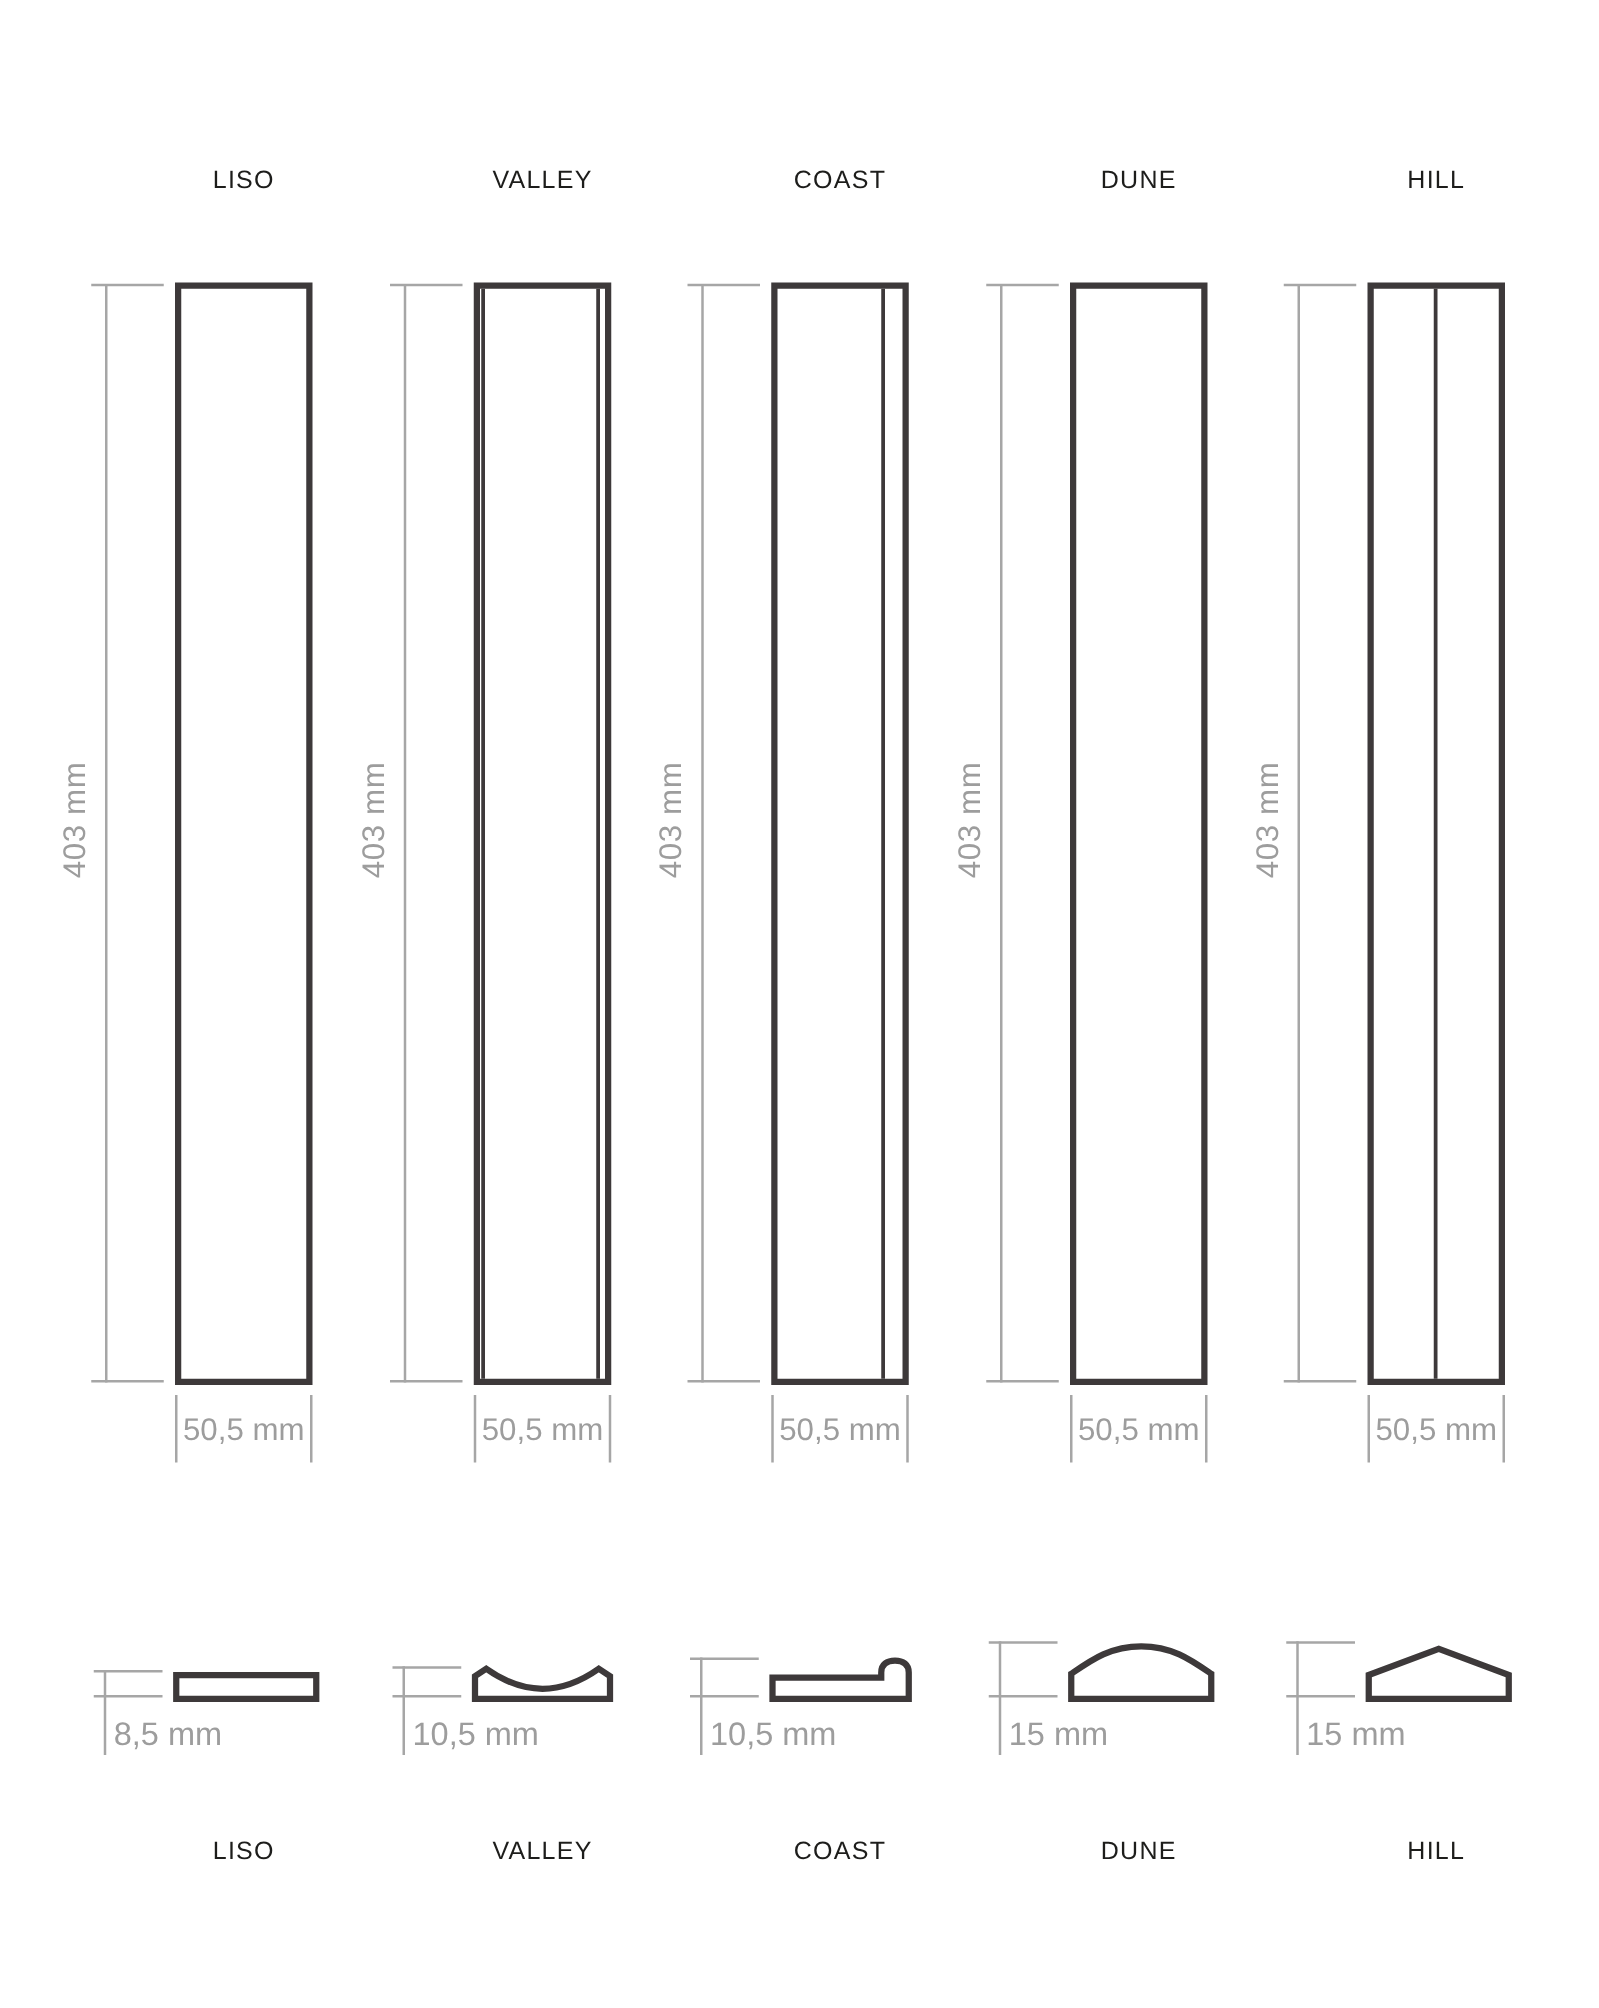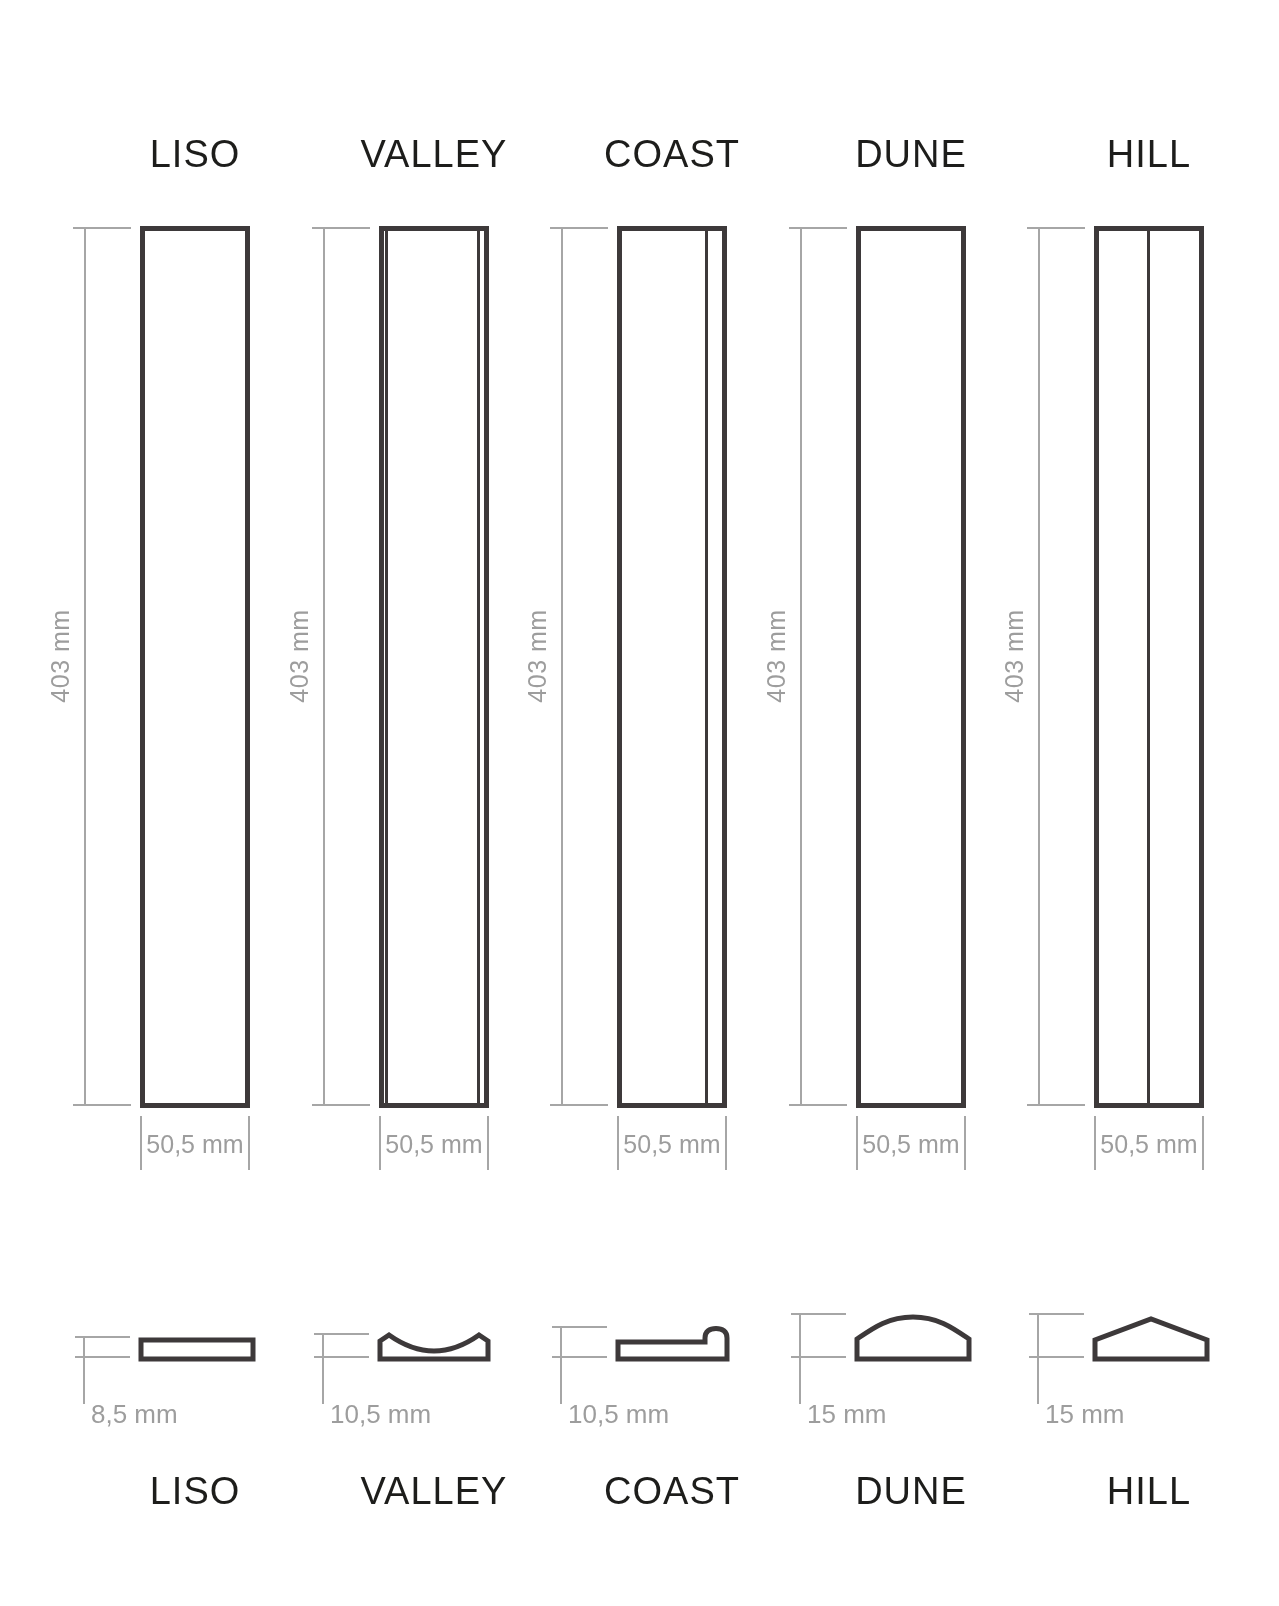--- a/index.html
+++ b/index.html
@@ -6,21 +6,21 @@
   #stage{
     position:relative;
     width:1279px;height:1606px;
     background:#ffffff;
     font-family:"Liberation Sans", sans-serif;
     overflow:hidden;
   }
   .col{position:absolute;top:0;width:232px;height:1606px;}
   .title{
     position:absolute;left:0;width:232px;text-align:center;
-    font-size:38px;font-weight:400;letter-spacing:1px;color:#1d1d1b;
+    font-size:20px;font-weight:400;letter-spacing:1px;color:#1d1d1b;
     white-space:nowrap;
   }
   .title.top{top:133px;}
   .title.bot{top:1470px;}
   
   .panel{
     position:absolute;left:61px;top:226px;width:110px;height:882px;
     border:5px solid #3d393a;box-sizing:border-box;background:#ffffff;
   }
   .relief{
@@ -43,21 +43,21 @@
     font-size:25px;color:#9d9d9d;white-space:nowrap;
   }
   
   .sec{position:absolute;left:58px;top:1300px;}
   .sec path{fill:none;stroke:#3d393a;stroke-width:5;}
   .stick{position:absolute;left:-4px;width:55px;height:2px;background:#a6a6a6;}
   .stick.b{top:1356px;}
   .sline{position:absolute;left:4px;width:2px;background:#a6a6a6;}
   .slabel{
     position:absolute;left:12px;top:1372px;
-    font-size:26px;color:#9d9d9d;white-space:nowrap;margin-top:27px;
+    font-size:26px;color:#9d9d9d;white-space:nowrap;
   }
 </style>
 </head>
 <body>
 
 <div id="stage">
 
   <div class="col" style="left:79px">
     <div class="title top">LISO</div>
     <div class="vtick t"></div>

